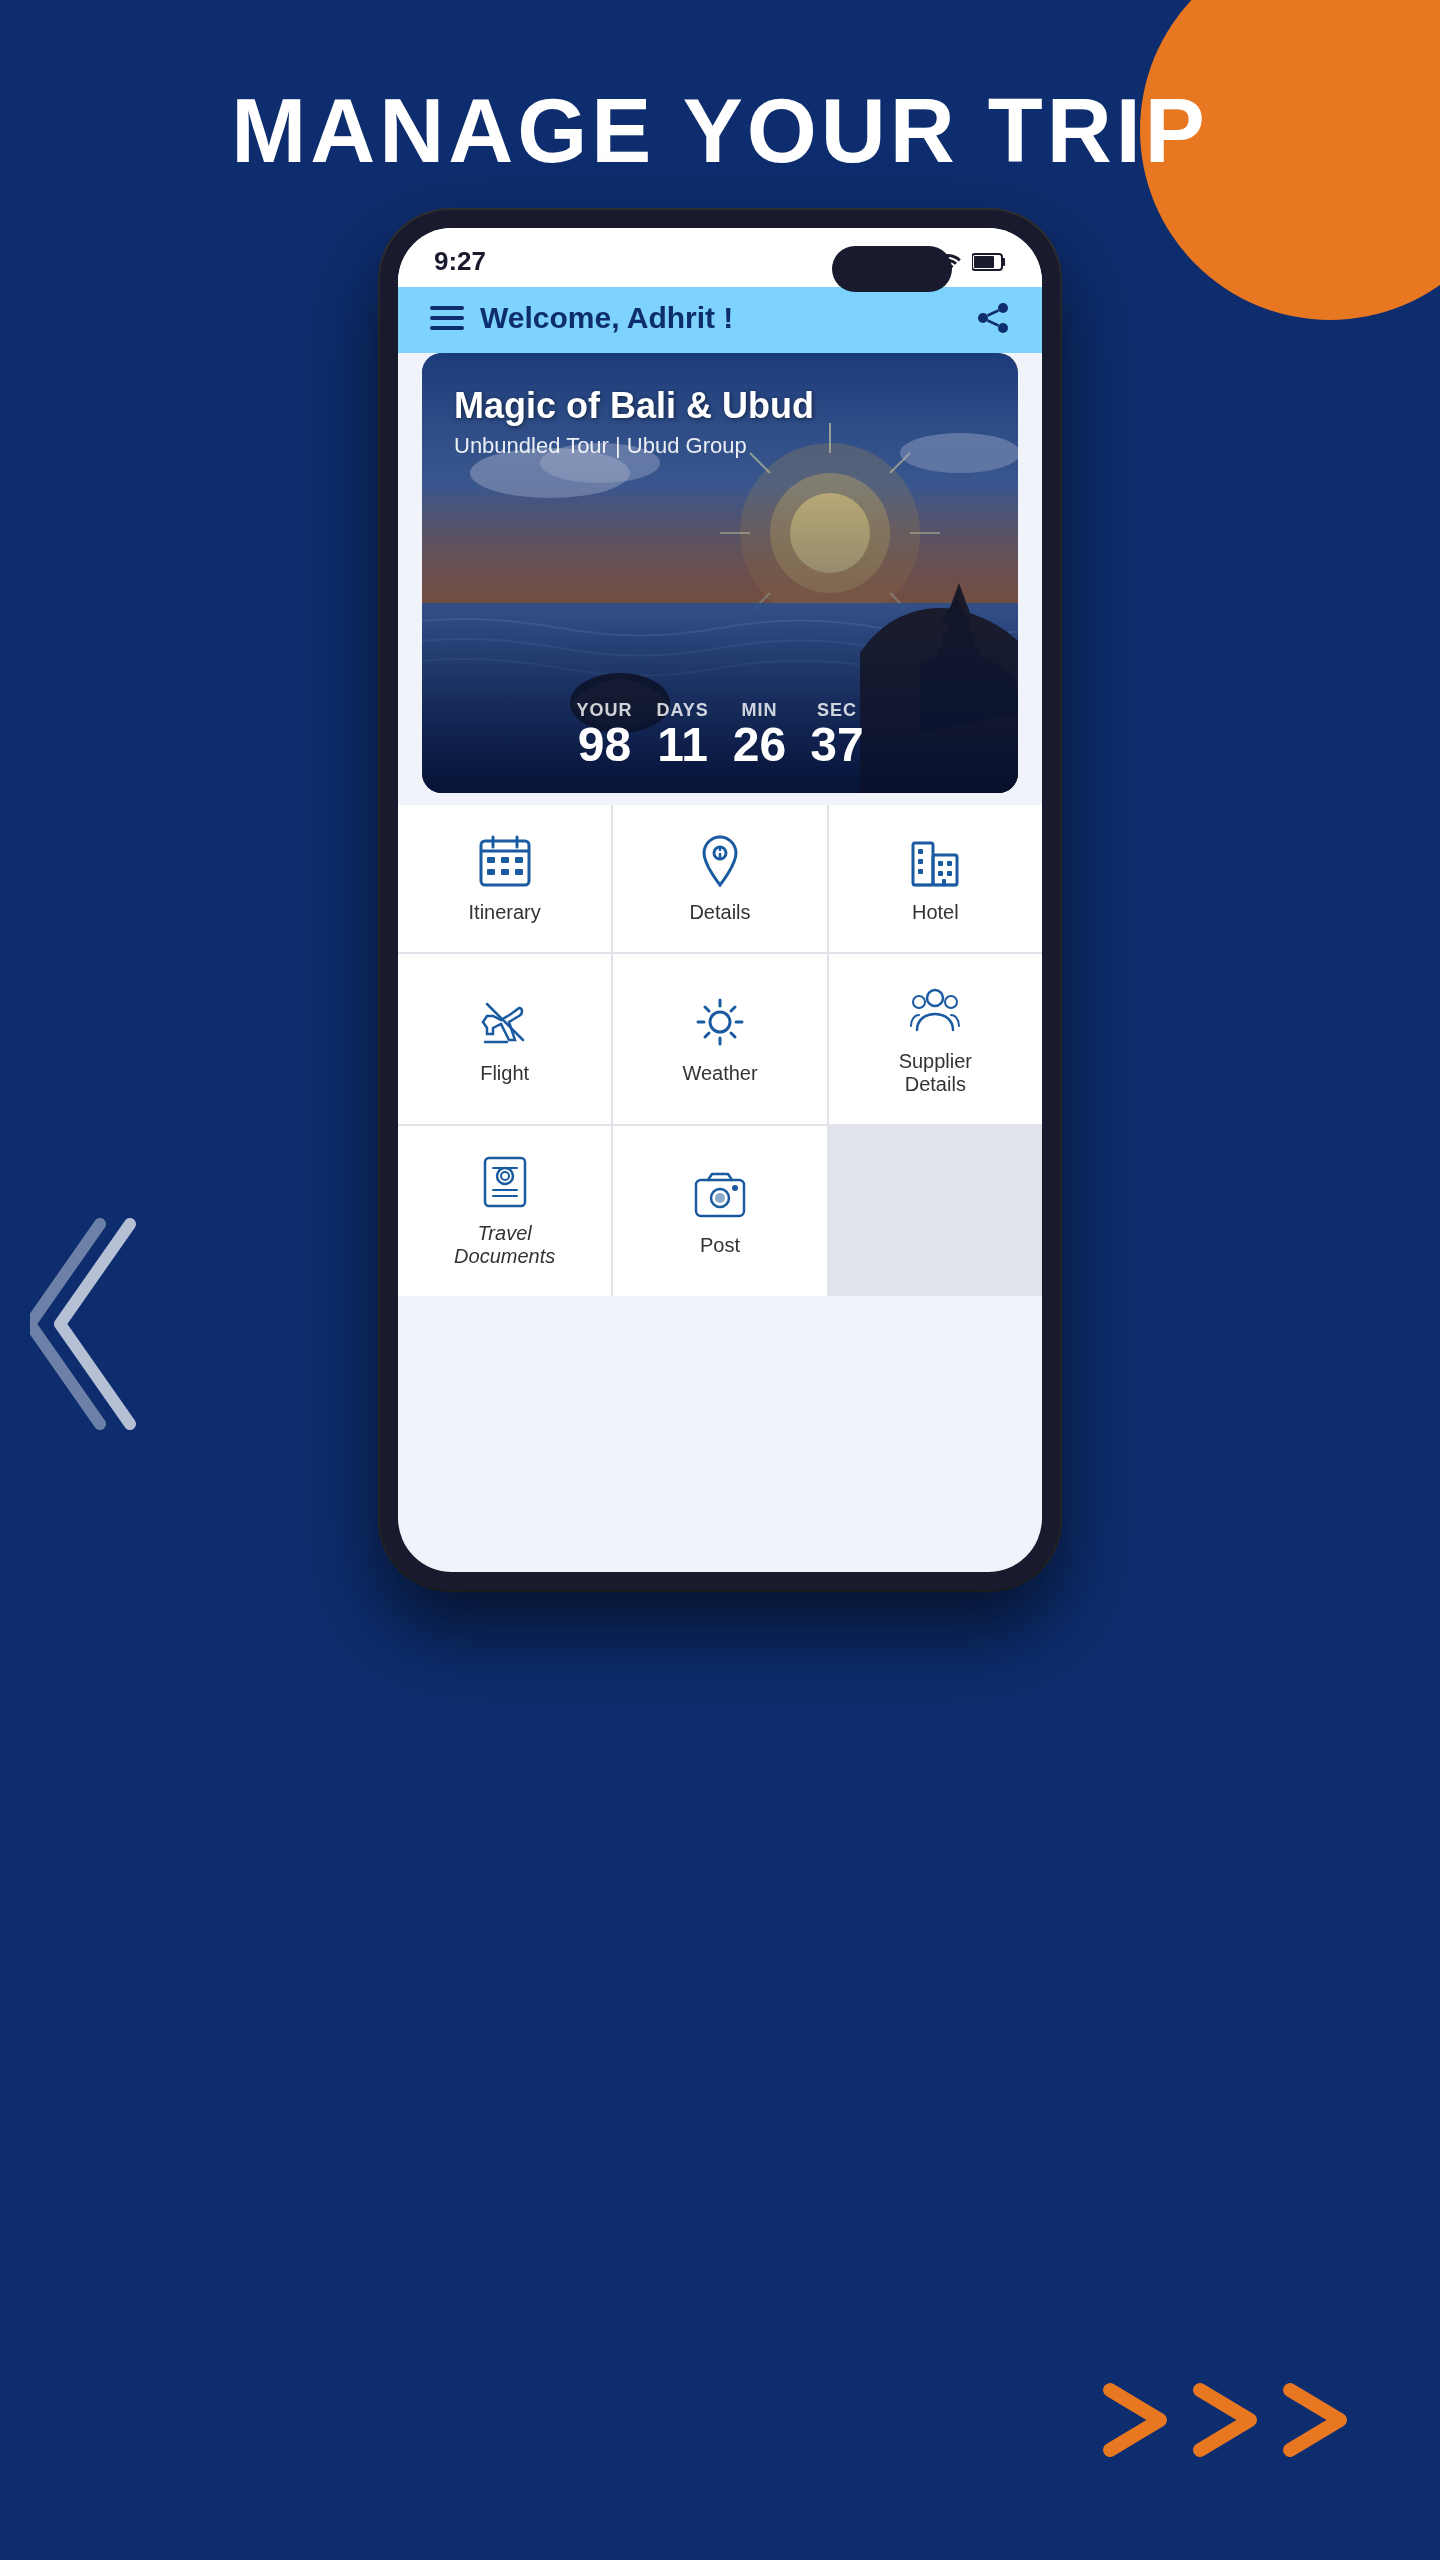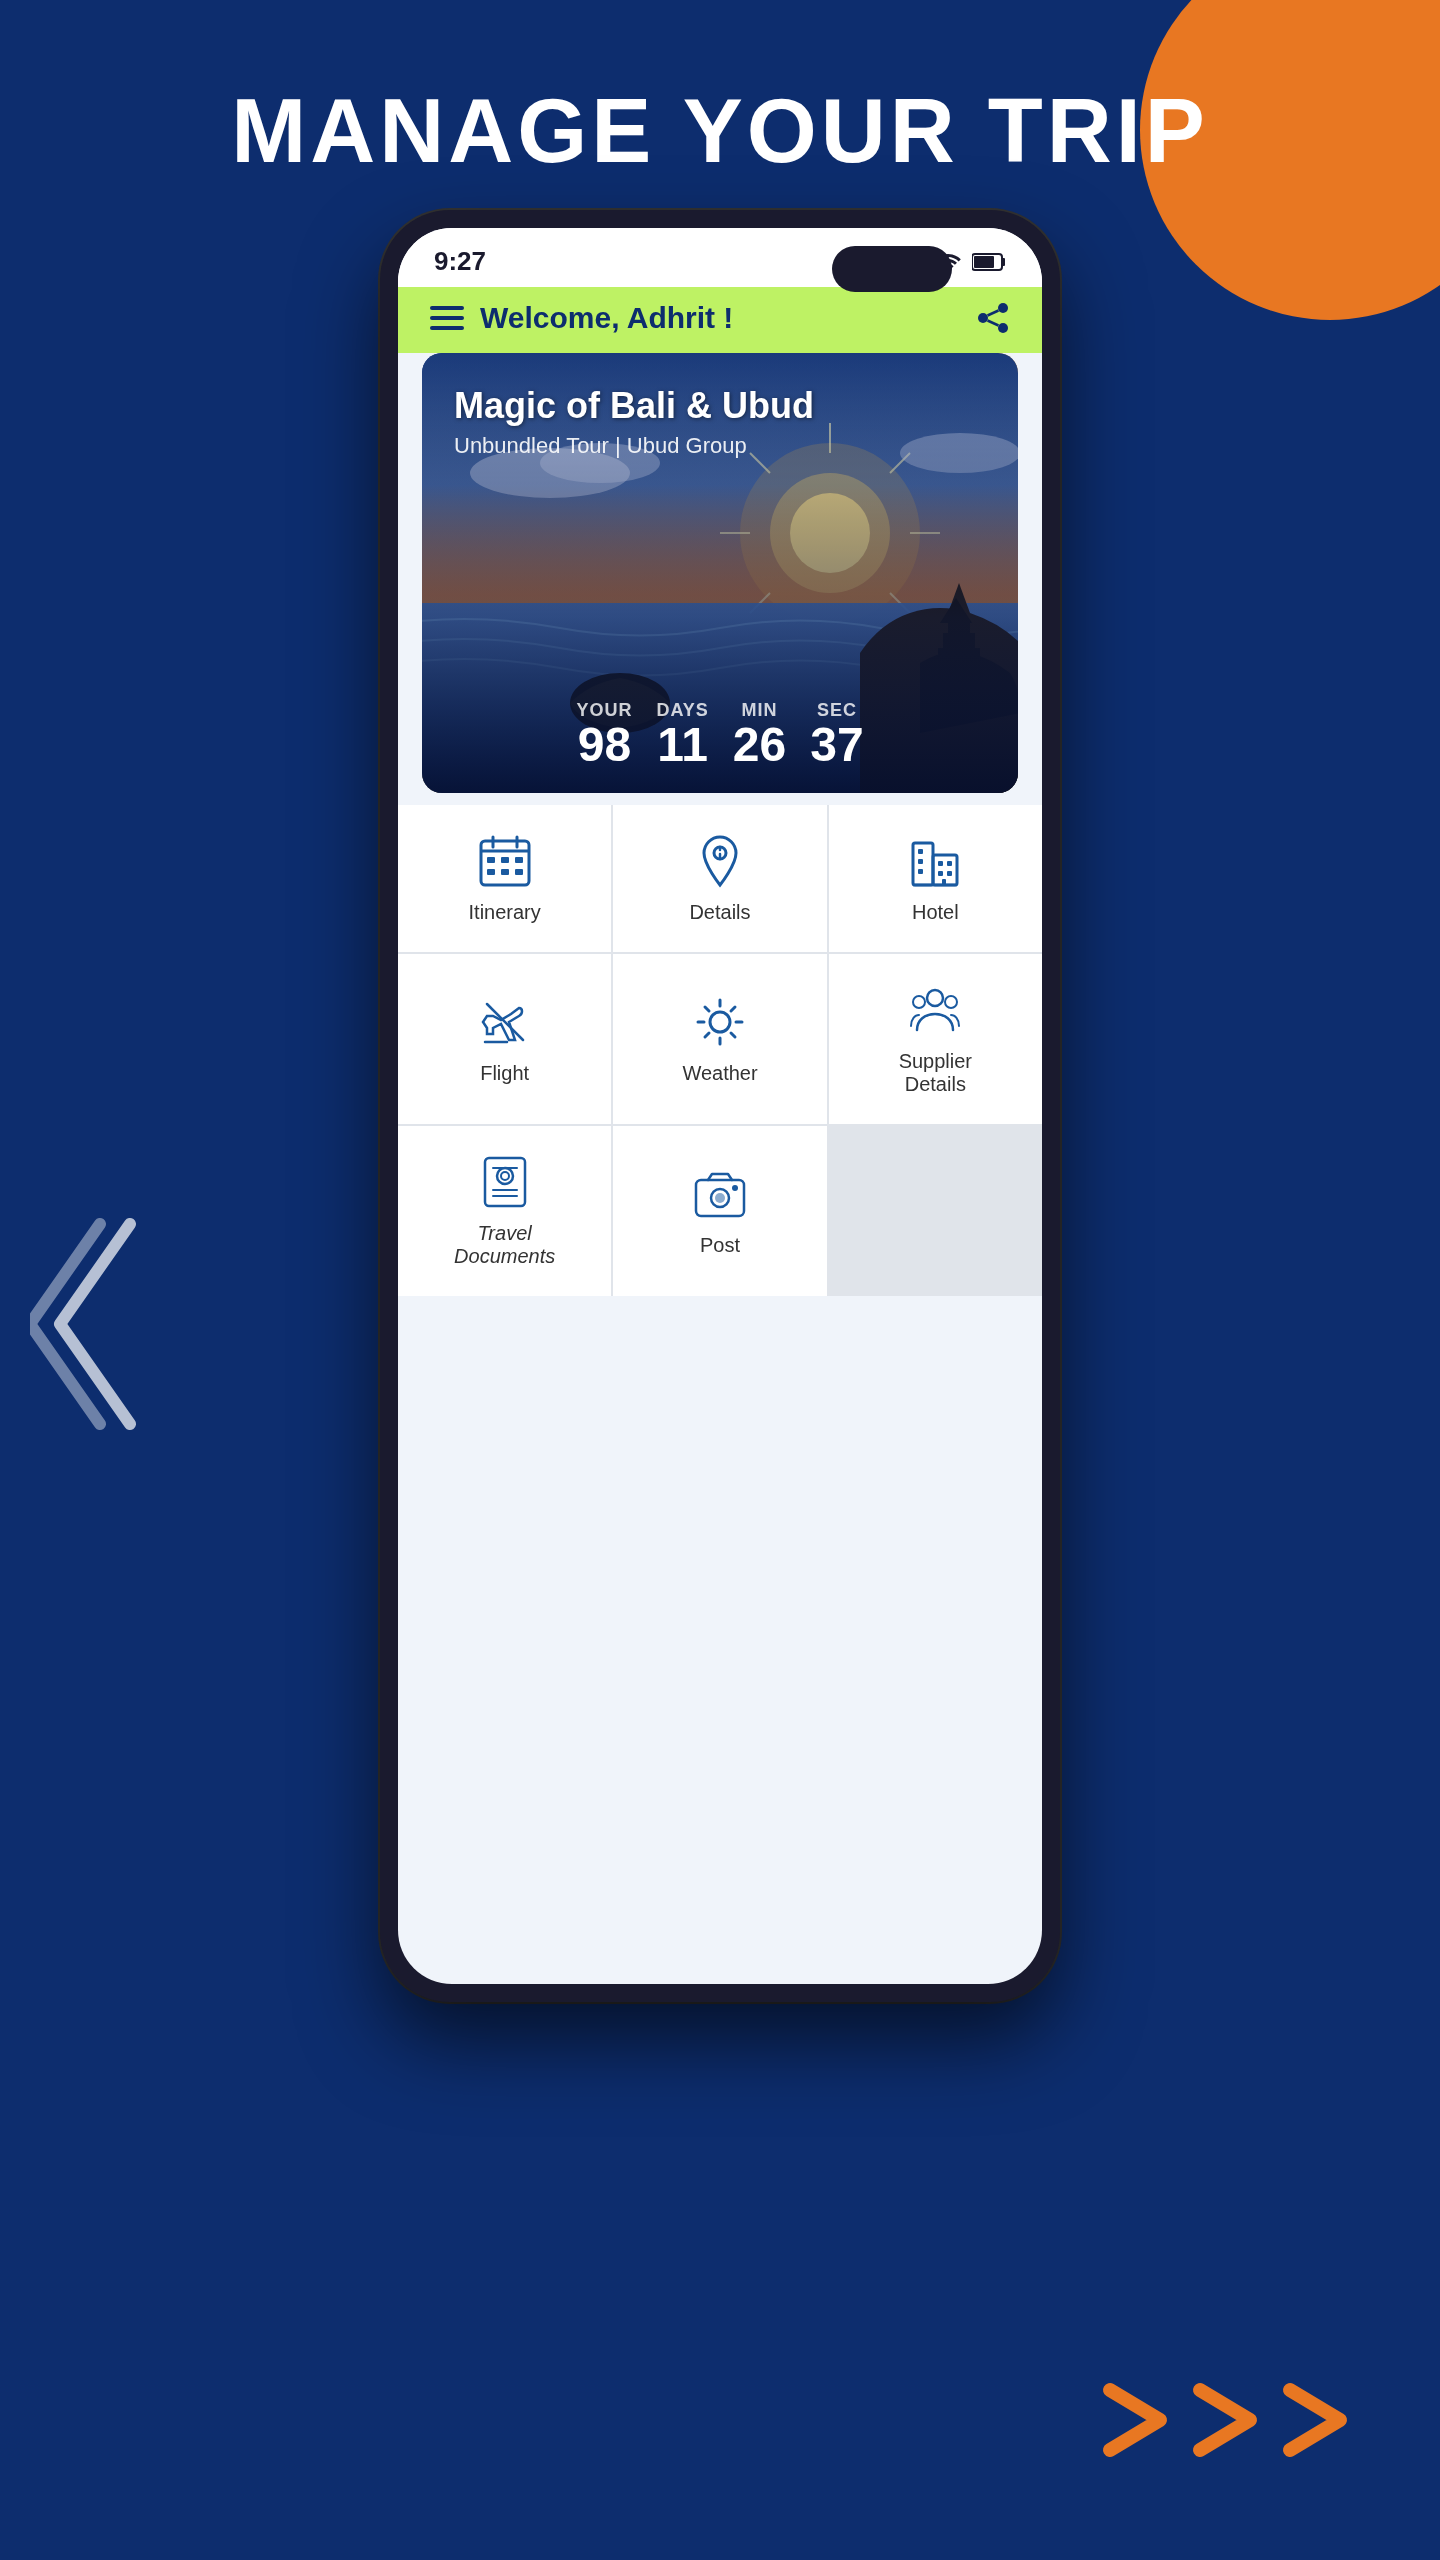--- a/index.html
+++ b/index.html
@@ -62,21 +62,21 @@
     .phone-wrapper {
       position: absolute;
       top: 210px;
       left: 50%;
       transform: translateX(-50%);
       z-index: 2;
     }
 
     .phone {
       width: 680px;
-      height: 1792px;
+      height: 1380px;
       background: #1a1a2e;
       border-radius: 70px;
       padding: 18px;
       box-shadow: 0 40px 80px rgba(0,0,0,0.6), 0 0 0 2px #333;
       position: relative;
     }
 
     .phone-screen {
       width: 100%;
       height: 100%;
@@ -113,21 +113,21 @@
       right: 90px;
       width: 120px;
       height: 46px;
       background: #1a1a2e;
       border-radius: 24px;
       z-index: 10;
     }
 
     
     .app-header {
-      background: #bef264;
+      background: #7dd3fc;
       display: flex;
       align-items: flex-start;
       justify-content: space-between;
       padding: 14px 32px 18px 32px;
       gap: 9px;
     }
 
     .header-left {
       display: flex;
       align-items: center;

